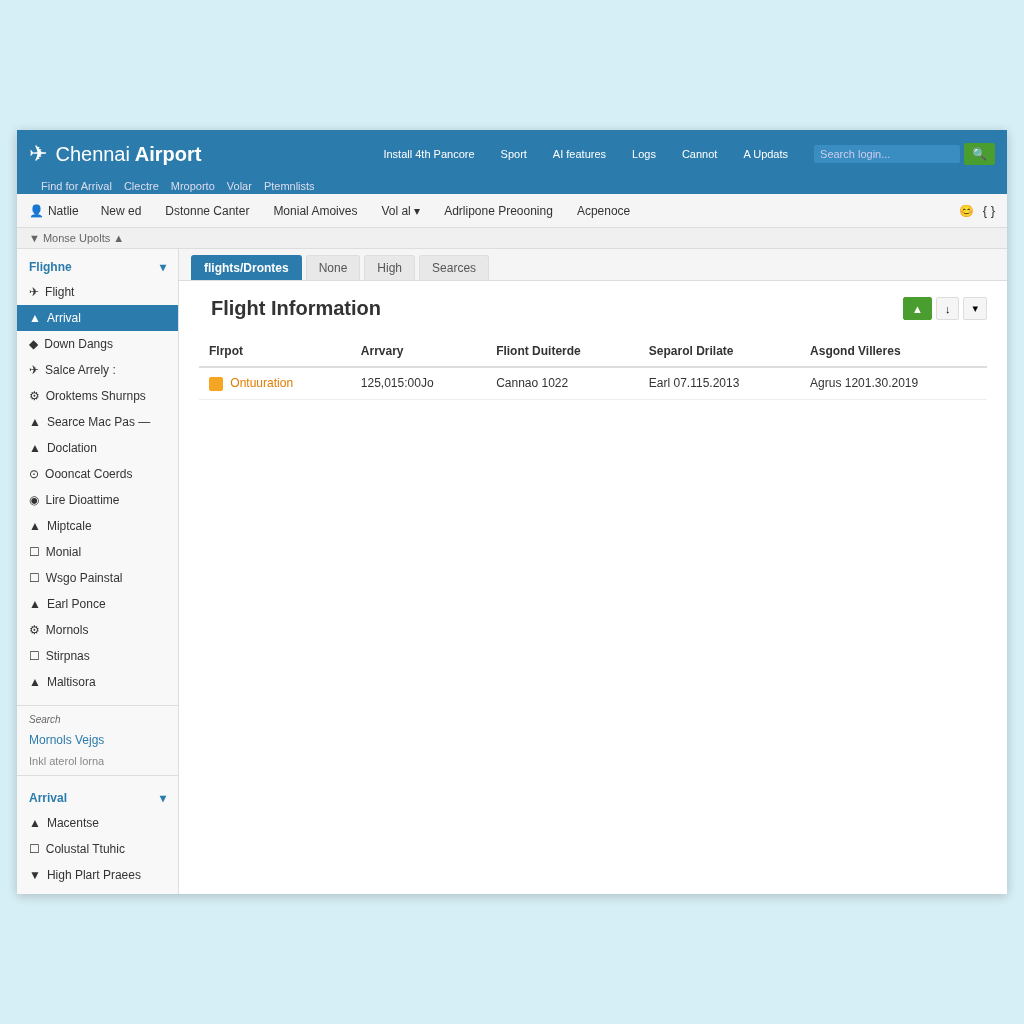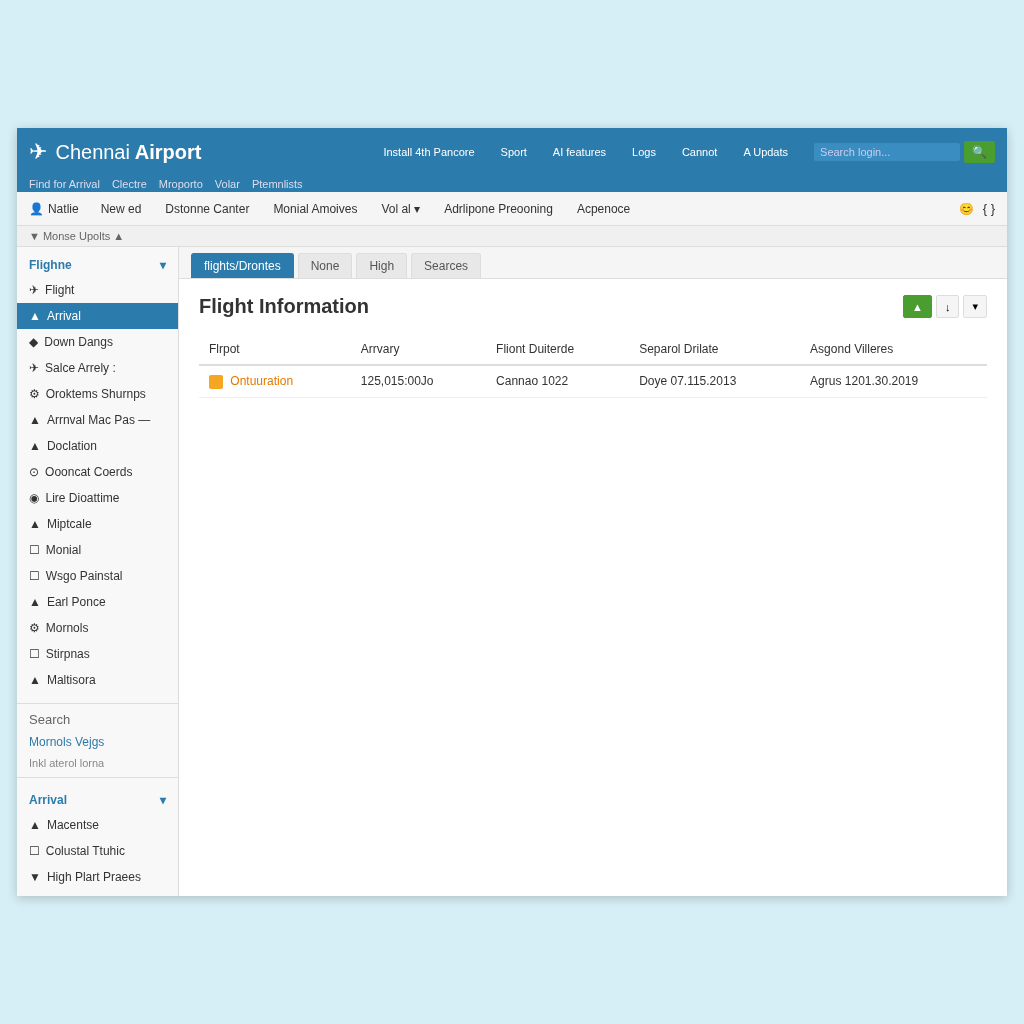--- a/index.html
+++ b/index.html
@@ -79,21 +79,21 @@
       border-radius: 2px;
       font-size: 12px;
     }
 
     
     .sub-nav {
       background: #2b7bac;
       color: #ddd;
       display: flex;
       align-items: center;
-      padding: 2px 12px;
+      padding: 2px 24px;
       font-size: 11px;
       gap: 12px;
     }
     .sub-nav a {
       color: #dde;
       text-decoration: none;
     }
 
     
     .menu-bar {
@@ -171,22 +171,23 @@
     }
     .sidebar-item .icon {
       font-size: 12px;
     }
     .sidebar-divider {
       border-top: 1px solid #ddd;
       margin: 4px 0;
     }
     .sidebar-search-label {
       padding: 4px 12px;
-      font-size: 13px;
+      font-size: 10px;
       color: #666;
+      font-style: italic;
     }
     .sidebar-sub-title {
       padding: 4px 12px;
       font-size: 11px;
       color: #888;
     }
     .sidebar-section-header {
       padding: 5px 12px;
       font-size: 12px;
       font-weight: bold;
@@ -219,31 +220,33 @@
       border: 1px solid #ddd;
       border-bottom: none;
       background: #e8e8e8;
       color: #555;
       border-radius: 3px 3px 0 0;
     }
     .tab.active {
       background: #2b7bac;
       color: #fff;
       border-color: #2b7bac;
+      font-weight: bold;
     }
 
     
     .flight-info-section {
       padding: 16px 20px;
     }
     .section-header {
       display: flex;
       align-items: center;
       justify-content: space-between;
       margin-bottom: 16px;
+      margin-left: 12px;
     }
     .section-title {
       font-size: 20px;
       font-weight: bold;
       color: #333;
     }
     .section-actions {
       display: flex;
       gap: 4px;
     }
@@ -259,21 +262,21 @@
 
     
     .info-table {
       width: 100%;
       border-collapse: collapse;
     }
     .info-table th {
       text-align: left;
       padding: 8px 10px;
       font-size: 12px;
-      font-weight: normal;
+      font-weight: bold;
       color: #333;
       border-bottom: 2px solid #ddd;
       background: #fff;
     }
     .info-table td {
       padding: 8px 10px;
       font-size: 12px;
       color: #333;
       border-bottom: 1px solid #eee;
     }
@@ -378,21 +381,21 @@
         <div class="sidebar-item">
           <span class="icon">✈</span>
           <span>Salce Arrely :</span>
         </div>
         <div class="sidebar-item">
           <span class="icon">⚙</span>
           <span>Oroktems Shurnps</span>
         </div>
         <div class="sidebar-item">
           <span class="icon">▲</span>
-          <span>Arrnval Mac Pas —</span>
+          <span>Searce Mac Pas —</span>
         </div>
         <div class="sidebar-item">
           <span class="icon">▲</span>
           <span>Doclation</span>
         </div>
         <div class="sidebar-item">
           <span class="icon">⊙</span>
           <span>Oooncat Coerds</span>
         </div>
         <div class="sidebar-item">
@@ -491,21 +494,21 @@
             </tr>
           </thead>
           <tbody>
             <tr>
               <td>
                 <span class="status-icon"></span>
                 <a class="flight-link" href="#">Ontuuration</a>
               </td>
               <td>125,015:00Jo</td>
               <td>Cannao 1022</td>
-              <td>Doye 07.115.2013</td>
+              <td>Earl 07.115.2013</td>
               <td>Agrus 1201.30.2019</td>
             </tr>
           </tbody>
         </table>
       </div>
     </div>
   </div>
 </div>
 
 </body></html>

